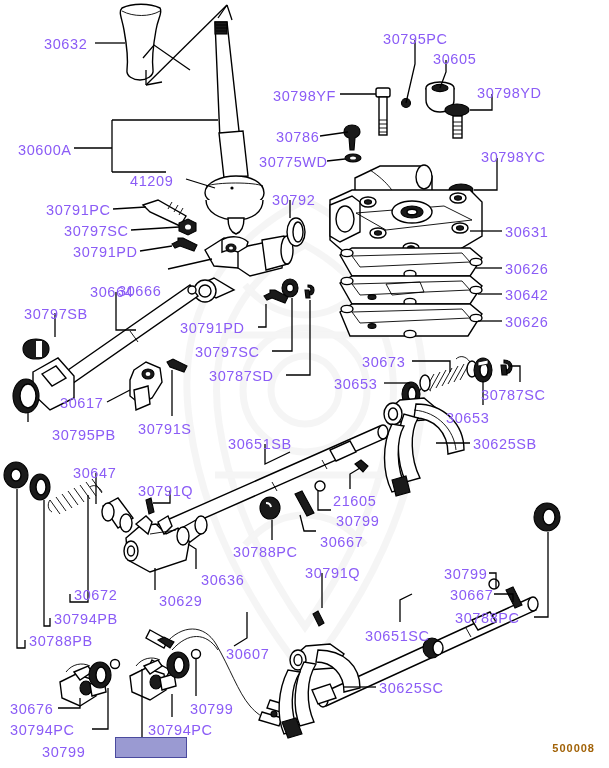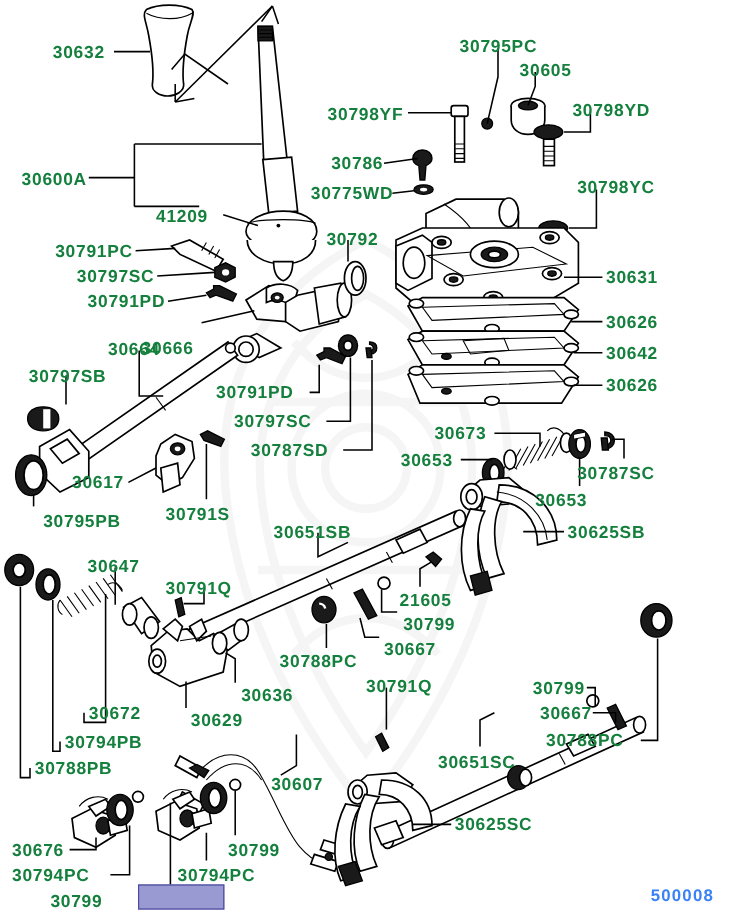--- a/index.html
+++ b/index.html
@@ -24,36 +24,36 @@
     width: 420px;
     height: 530px;
     opacity: 0.055;
     pointer-events: none;
   }
   
   .lbl {
     position: absolute;
     font-family: "Liberation Sans", sans-serif;
     font-size: 14.5px;
-    font-weight: bold;
+    font-weight: normal;
     letter-spacing: 0.6px;
-    color: #15803d;
+    color: #8b5cf6;
     white-space: nowrap;
     line-height: 1;
   }
   
   #drawing-number {
     position: absolute;
     right: 14px;
     bottom: 14px;
     font-family: "Liberation Sans", sans-serif;
-    font-size: 14px;
+    font-size: 11px;
     font-weight: bold;
     letter-spacing: 1px;
-    color: #3b82f6;
+    color: #a16207;
   }
   
   #highlight-box {
     position: absolute;
     left: 115px;
     top: 737px;
     width: 72px;
     height: 21px;
     background: #9a9ad2;
     border: 1px solid #4a4a9e;
@@ -593,21 +593,21 @@
       <div class="lbl" style="left: 505px; top: 288px;">30642</div>
       <div class="lbl" style="left: 505px; top: 315px;">30626</div>
       <div class="lbl" style="left: 180px; top: 321px;">30791PD</div>
       <div class="lbl" style="left: 195px; top: 345px;">30797SC</div>
       <div class="lbl" style="left: 209px; top: 369px;">30787SD</div>
       <div class="lbl" style="left: 362px; top: 355px;">30673</div>
       <div class="lbl" style="left: 334px; top: 377px;">30653</div>
       <div class="lbl" style="left: 481px; top: 388px;">30787SC</div>
       <div class="lbl" style="left: 446px; top: 411px;">30653</div>
       <div class="lbl" style="left: 60px; top: 396px;">30617</div>
-      <div class="lbl" style="left: 36px; top: 428px;">30795PB</div>
+      <div class="lbl" style="left: 52px; top: 428px;">30795PB</div>
       <div class="lbl" style="left: 138px; top: 422px;">30791S</div>
       <div class="lbl" style="left: 228px; top: 437px;">30651SB</div>
       <div class="lbl" style="left: 473px; top: 437px;">30625SB</div>
       <div class="lbl" style="left: 73px; top: 466px;">30647</div>
       <div class="lbl" style="left: 138px; top: 484px;">30791Q</div>
       <div class="lbl" style="left: 333px; top: 494px;">21605</div>
       <div class="lbl" style="left: 336px; top: 514px;">30799</div>
       <div class="lbl" style="left: 233px; top: 545px;">30788PC</div>
       <div class="lbl" style="left: 320px; top: 535px;">30667</div>
       <div class="lbl" style="left: 201px; top: 573px;">30636</div>

